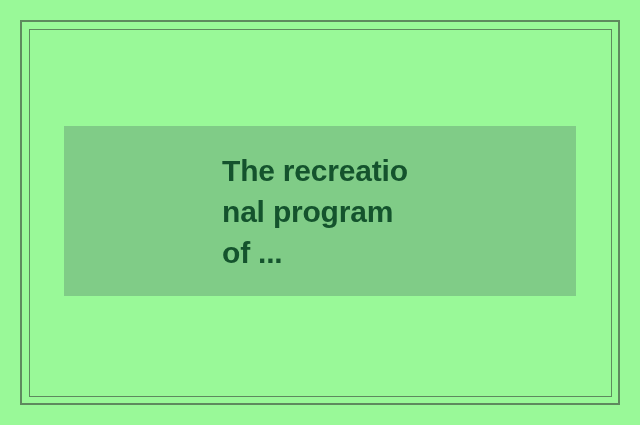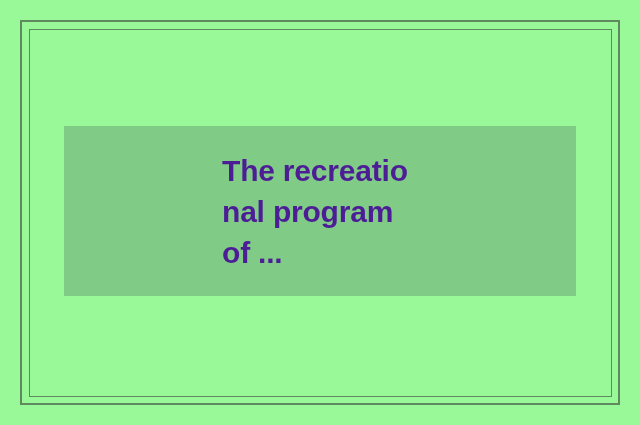--- a/index.html
+++ b/index.html
@@ -60,21 +60,21 @@
     align-items: center;
     justify-content: center;
   }
 
   .banner-text {
     display: block;
     width: 196px;
     margin: 0;
     padding: 0;
     text-align: left;
-    color: #4c1d95;
+    color: #14532d;
     font-family: "Liberation Sans", sans-serif;
     font-size: 30px;
     font-weight: bold;
     line-height: 41px;
     letter-spacing: -0.2px;
     white-space: pre-line;
     word-break: break-all;
   }
 </style>
 </head>

